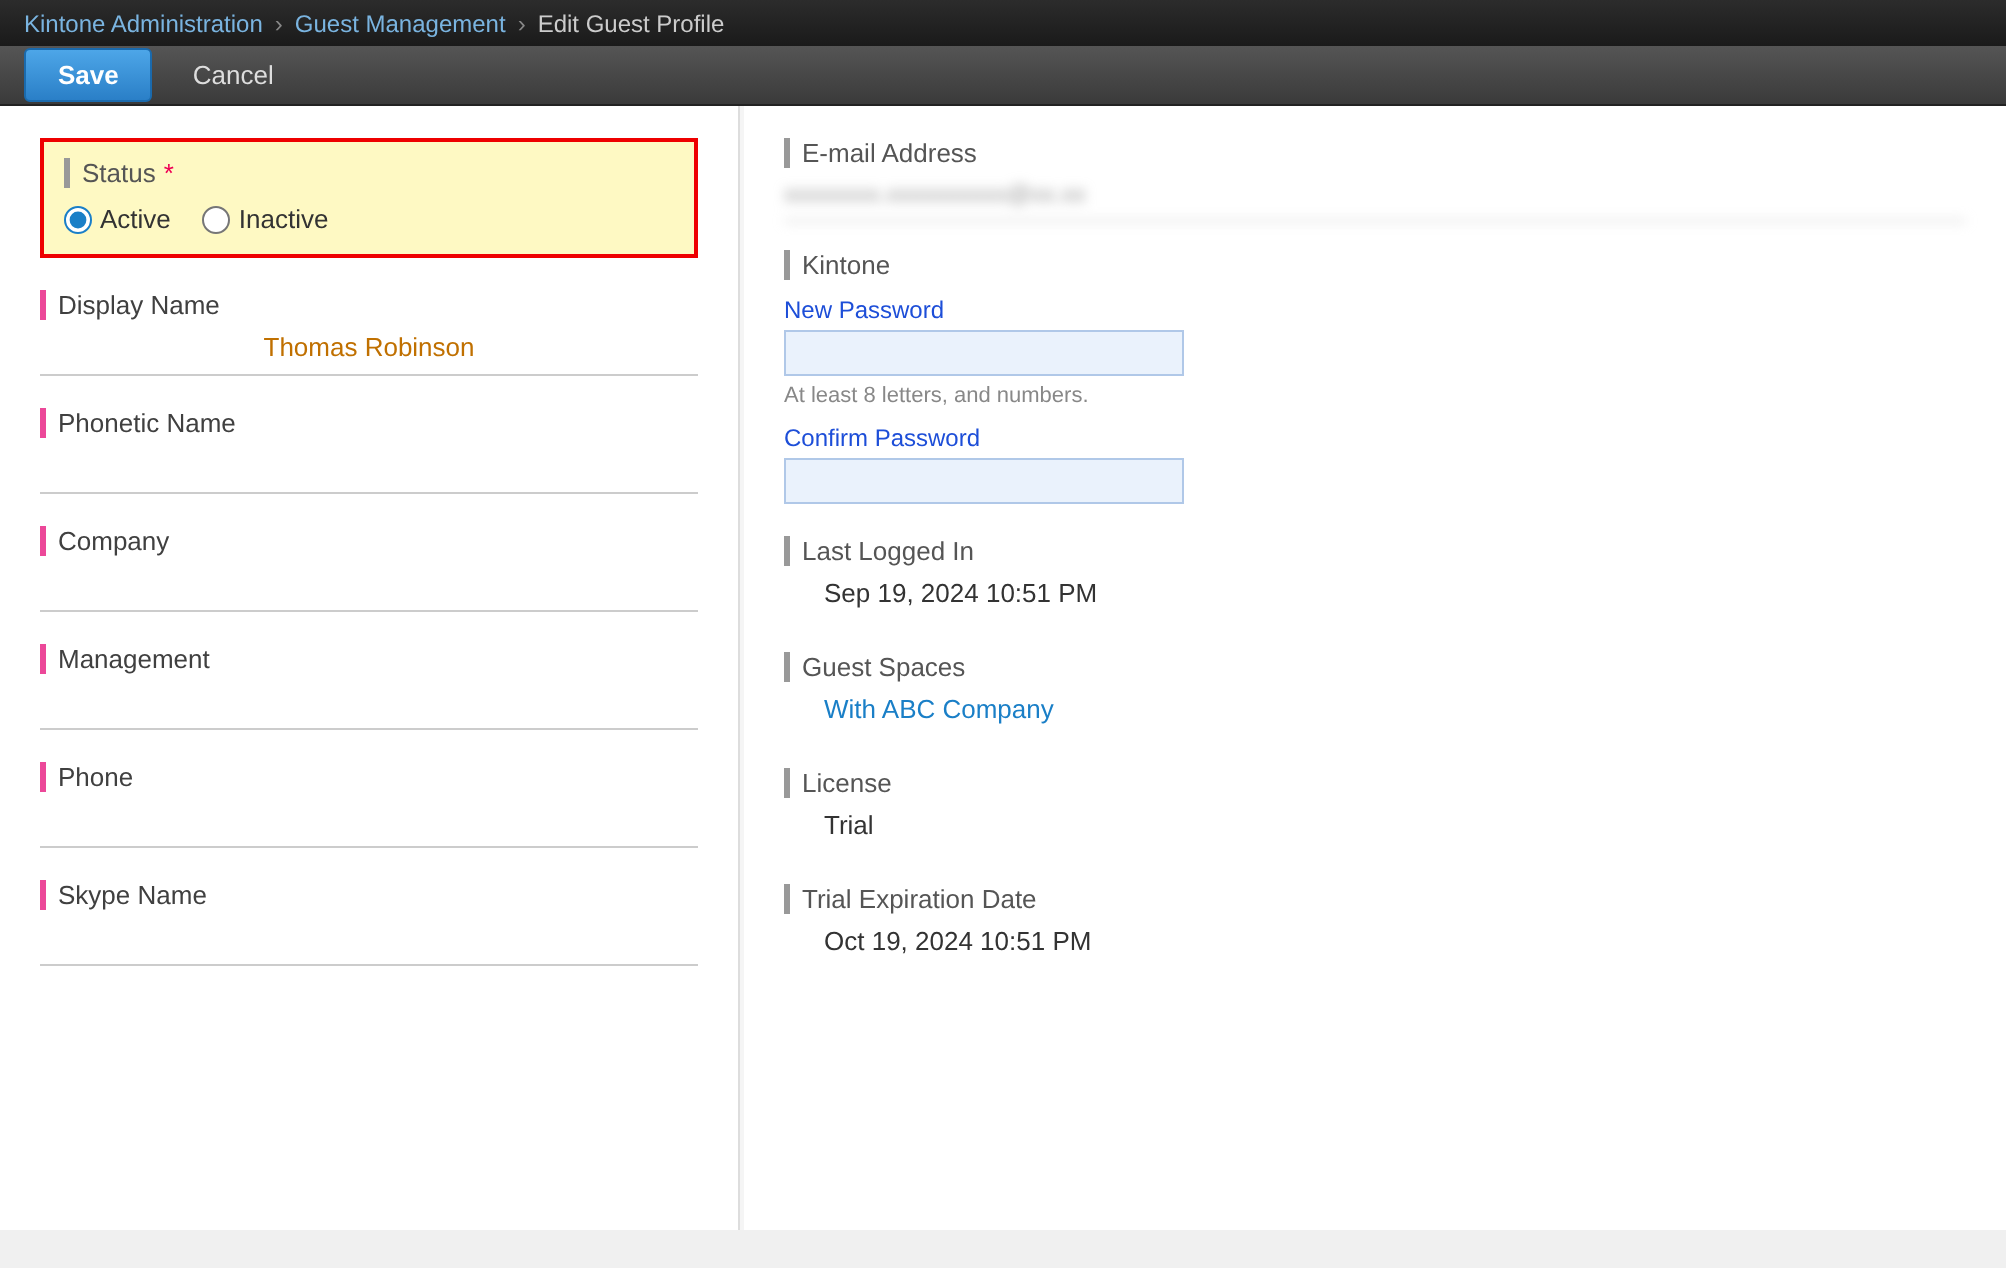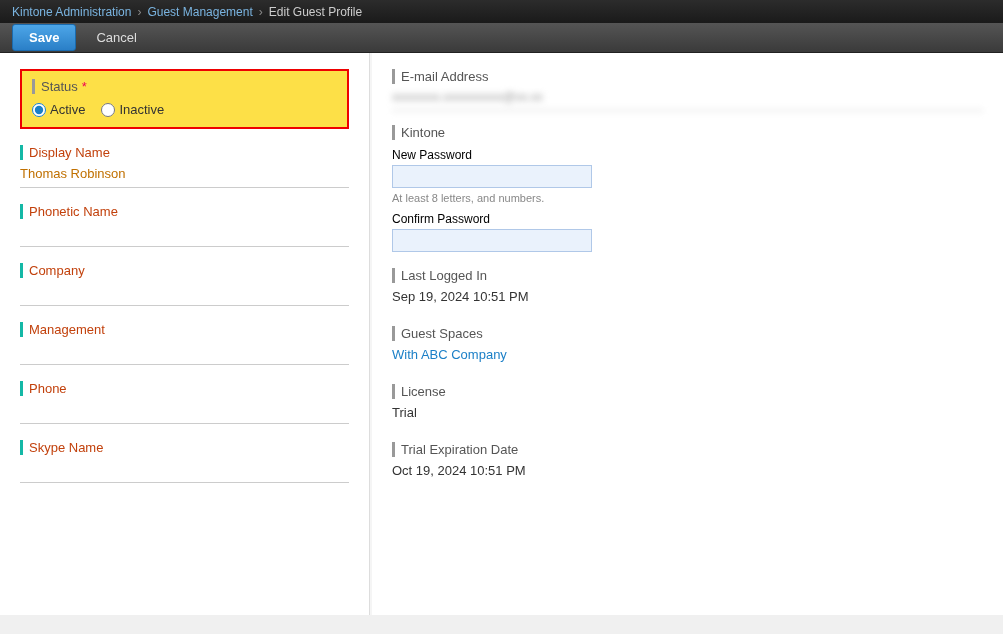--- a/index.html
+++ b/index.html
@@ -85,45 +85,46 @@
       margin-left: 2px;
     }
 
     
     .field-section {
       margin-bottom: 16px;
     }
     .field-label {
       display: flex;
       align-items: center;
-      border-left: 3px solid #14b8a6;
+      border-left: 3px solid #ec4899;
       padding-left: 6px;
       font-size: 13px;
-      color: #c2410c;
+      color: #404040;
       margin-bottom: 4px;
     }
     .field-value {
       color: #c07000;
       font-size: 13px;
       padding: 2px 0 6px 0;
       border-bottom: 1px solid #ccc;
       min-height: 24px;
+      text-align: center;
     }
     .field-empty {
       border-bottom: 1px solid #ccc;
       min-height: 24px;
       padding-bottom: 6px;
     }
 
     
     .status-box {
       border: 2px solid #e00;
       padding: 8px 10px 10px 10px;
       margin-bottom: 16px;
-      background: #fde047;
+      background: #fef9c3;
     }
     .status-label {
       display: flex;
       align-items: center;
       border-left: 3px solid #999;
       padding-left: 6px;
       font-size: 13px;
       color: #555;
       margin-bottom: 8px;
     }
@@ -167,20 +168,21 @@
       border-left: 3px solid #999;
       padding-left: 6px;
       font-size: 13px;
       color: #555;
       margin-bottom: 4px;
     }
     .r-field-value {
       font-size: 13px;
       color: #333;
       padding: 2px 0 8px 0;
+      margin-left: 20px;
     }
     .r-field-section {
       margin-bottom: 14px;
     }
     .hint-text {
       font-size: 11px;
       color: #888;
       margin-top: 2px;
     }
     .link-value {
@@ -196,21 +198,21 @@
       display: flex;
       align-items: center;
       border-left: 3px solid #999;
       padding-left: 6px;
       font-size: 13px;
       color: #555;
       margin-bottom: 8px;
     }
     .sub-label {
       font-size: 12px;
-      color: #000000;
+      color: #1d4ed8;
       margin-bottom: 3px;
     }
     .sub-input {
       width: 200px;
       border: 1px solid #b0c8e8;
       padding: 3px 5px;
       font-size: 13px;
       background: #eaf2fc;
       outline: none;
       margin-bottom: 2px;

